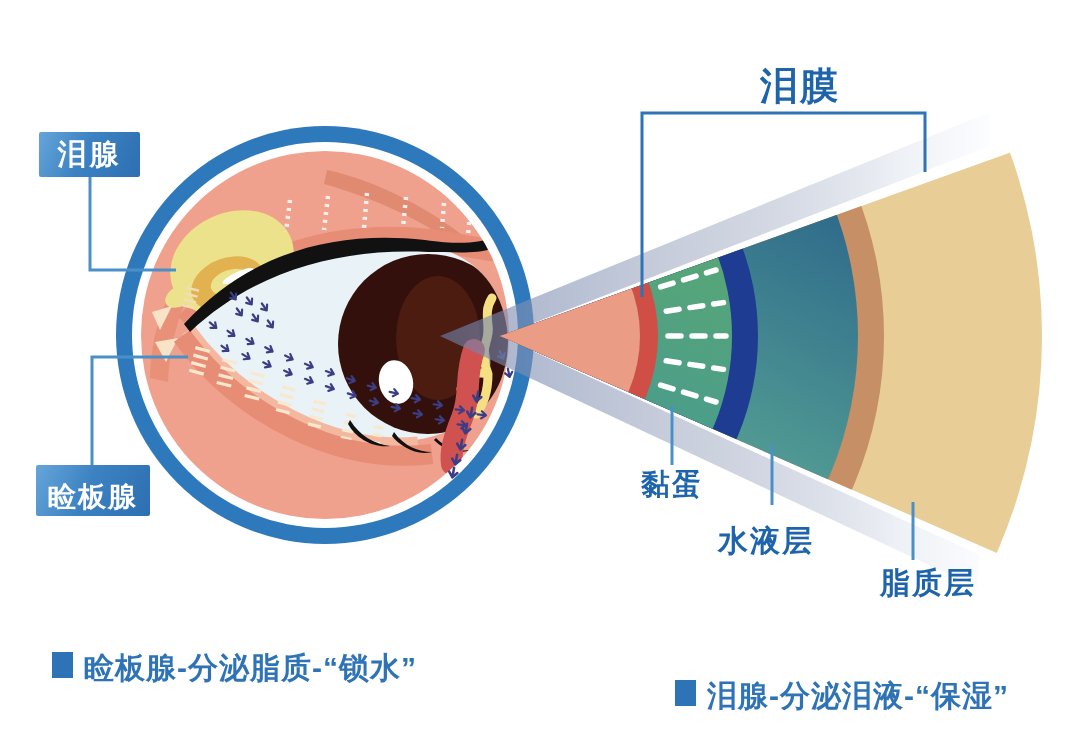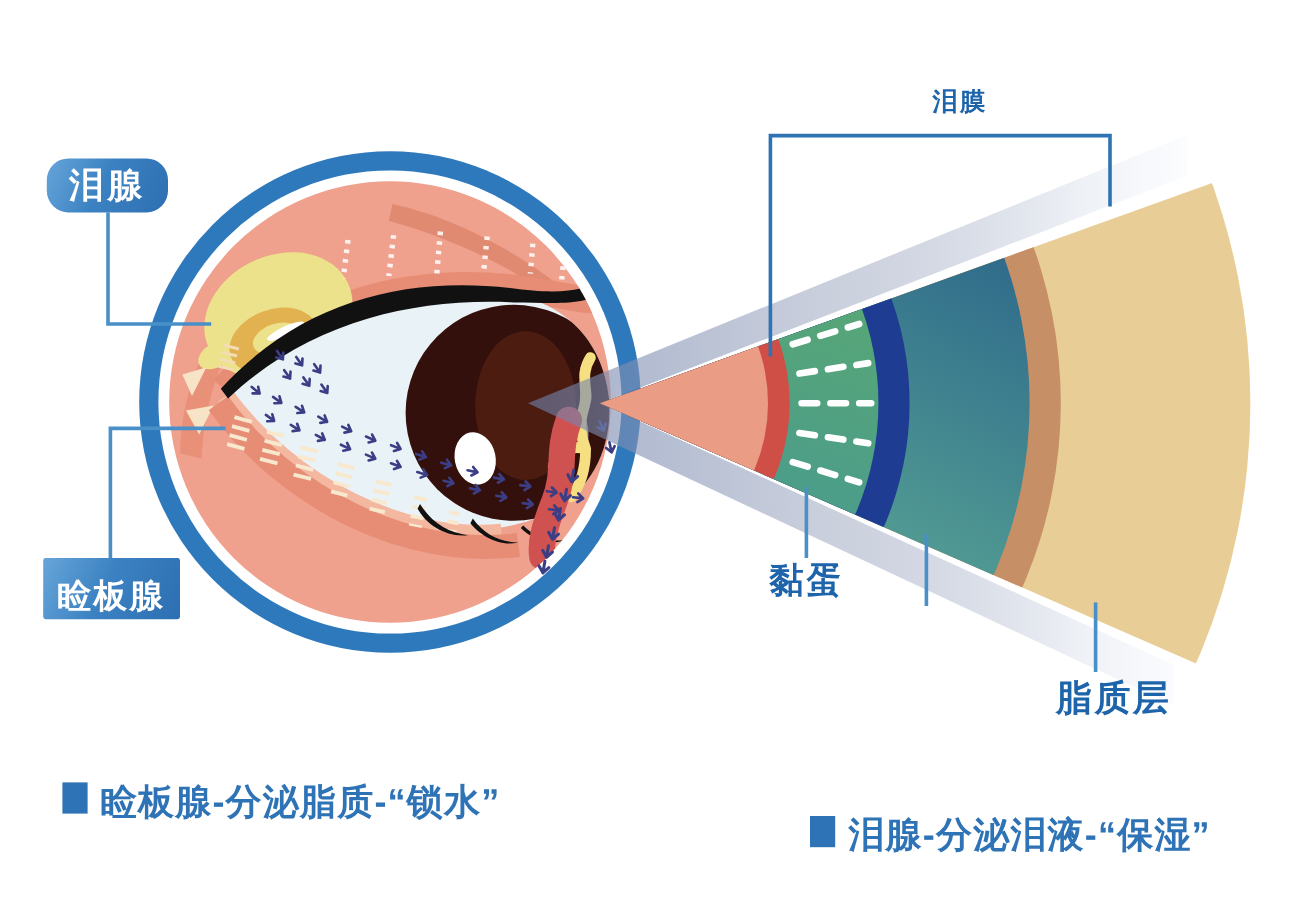--- a/index.html
+++ b/index.html
@@ -185,34 +185,35 @@
   <path d="M642,297 L642,113 L925,113 L925,172" stroke="#2e74b5" stroke-width="3" fill="none"></path>
   <g stroke="#4a90c8" stroke-width="3" fill="none">
     <path d="M90,177 L90,270 L176,270"></path>
     <path d="M92,466 L92,357 L188,357"></path>
     <path d="M672,406 L672,465"></path>
     <path d="M772,445 L772,505"></path>
     <path d="M913,502 L913,560"></path>
   </g>
 </svg>
 
-<div class="lbl-box" style="left:39px;top:132px;width:101px;height:45px;border-radius:18px;">
+<div class="lbl-box" style="left:39px;top:132px;width:101px;height:45px;">
   <span>泪腺</span>
 </div>
 
 <div class="lbl-box" style="left:36px;top:465px;width:114px;height:51px;font-size:28px;letter-spacing:2px;align-items:flex-end;">
   <span>睑板腺</span>
 </div>
 
-<div class="free-lbl" style="left:730px;top:68px;width:140px;font-size:21px;">泪膜</div>
+<div class="free-lbl" style="left:730px;top:68px;width:140px;font-size:38px;">泪膜</div>
 
 <div class="free-lbl" style="left:626px;top:466px;width:92px;font-size:29px;">
   <div>黏蛋</div>
 </div>
 
+<div class="free-lbl" style="left:706px;top:523px;width:120px;">水液层</div>
 
 <div class="free-lbl" style="left:858px;top:565px;width:140px;">脂质层</div>
 
 <div class="caption" style="left:52px;top:648px;">
   <span class="sq"></span>
   <span>睑板腺-分泌脂质-“锁水”</span>
 </div>
 
 <div class="caption" style="left:628px;top:676px;margin-left:47px;">
   <span class="sq"></span>

